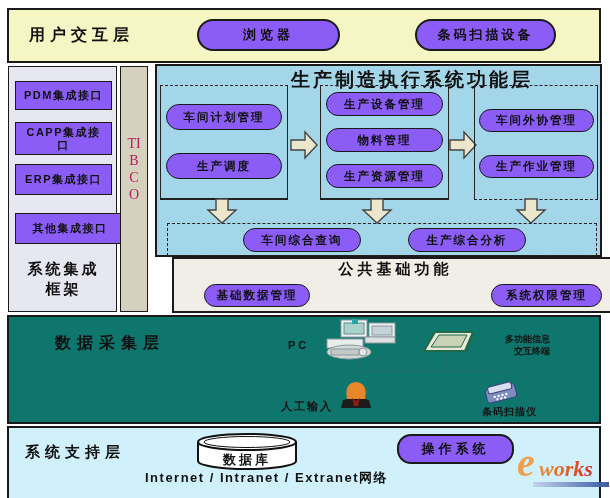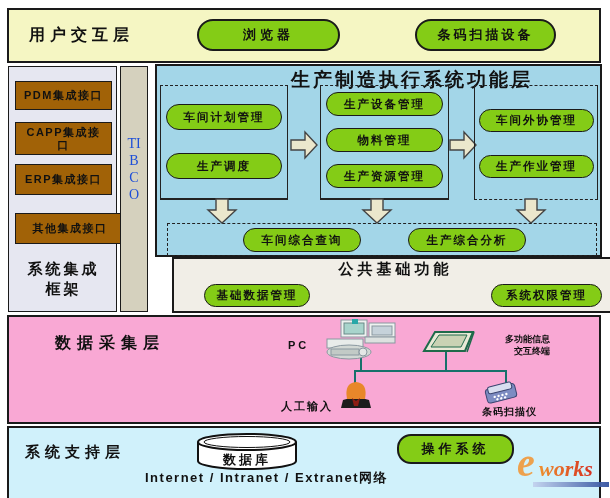--- a/index.html
+++ b/index.html
@@ -1,25 +1,25 @@
 <!DOCTYPE html>
 <html><head>
 <meta charset="utf-8">
 <style>
   html,body{margin:0;padding:0;background:#fff;}
   #canvas{position:relative;width:610px;height:498px;background:#ffffff;
           font-family:"Liberation Sans",sans-serif;color:#111;overflow:hidden;}
   .abs{position:absolute;}
   .layer{position:absolute;border:2px solid #1a1a1a;box-sizing:border-box;}
   .layer-title{position:absolute;font-weight:bold;white-space:nowrap;}
-  .oval{position:absolute;background:#84cc16;border:2px solid #1a1a1a;border-radius:16px;
+  .oval{position:absolute;background:#8b5cf6;border:2px solid #1a1a1a;border-radius:16px;
         box-sizing:border-box;display:flex;align-items:center;justify-content:center;
         font-weight:bold;font-size:12px;letter-spacing:2px;white-space:nowrap;}
   .oval.thin{border-width:1.5px;font-size:11.5px;}
-  .ifbox{position:absolute;background:#a16207;border:1.5px solid #1a1a1a;box-sizing:border-box;
+  .ifbox{position:absolute;background:#8b5cf6;border:1.5px solid #1a1a1a;box-sizing:border-box;
          display:flex;align-items:center;justify-content:center;text-align:center;
          font-weight:bold;font-size:11px;letter-spacing:1.5px;line-height:13px;}
   .group{position:absolute;box-sizing:border-box;border:1.5px solid #222;border-top-style:dashed;}
   .group.dash-b{border-bottom-style:dashed;}
   .dashedbox{position:absolute;box-sizing:border-box;border:1.5px dashed #222;}
   .line{position:absolute;background:#17706a;}
   .small-label{position:absolute;font-weight:bold;font-size:11px;letter-spacing:1px;white-space:nowrap;}
   .logo-e{font-family:"Liberation Serif",serif;font-style:italic;font-weight:bold;
           font-size:40px;color:#f09c40;line-height:30px;}
   .logo-works{font-family:"Liberation Serif",serif;font-style:italic;font-weight:bold;
@@ -50,21 +50,21 @@
     <div class="ifbox" style="left:6px;top:146px;width:110px;height:31px;">其他集成接口</div>
     <div class="layer-title" style="left:0;top:192px;width:109px;white-space:normal;text-align:center;
                 font-size:15px;letter-spacing:3px;line-height:20px;">
       <span style="display:inline-block;width:76px;">系统集成框架</span>
     </div>
   </div>
 
   <div class="layer" style="left:120px;top:66px;width:28px;height:246px;background:#D5D1BE;border-width:1.5px;">
     <div style="position:absolute;left:6px;top:68px;width:14px;word-break:break-all;
                 font-family:'Liberation Serif',serif;font-size:14px;line-height:17px;
-                text-align:center;color:#1d4ed8;">TIBCO</div>
+                text-align:center;color:#be185d;">TIBCO</div>
   </div>
 
   <div class="layer" style="left:155px;top:64px;width:447px;height:193px;background:#A3D6E8;">
     <div class="layer-title" style="left:0;top:1px;width:510px;text-align:center;font-size:19px;letter-spacing:3px;">生产制造执行系统功能层</div>
 
     <div class="group" style="left:3px;top:19px;width:128px;height:115px;border-bottom-width:2.5px;">
       <div class="oval thin" style="left:5px;top:18px;width:116px;height:26px;">车间计划管理</div>
       <div class="oval thin" style="left:5px;top:67px;width:116px;height:26px;">生产调度</div>
     </div>
 
@@ -103,21 +103,21 @@
     </div>
   </div>
 
   <div class="layer" style="left:172px;top:257px;width:447px;height:56px;background:#F1EEE7;">
     <div class="layer-title" style="left:0;top:1px;width:443px;text-align:center;font-size:15px;letter-spacing:4px;">公共基础功能</div>
     <div class="oval thin" style="left:30px;top:25px;width:106px;height:23px;">基础数据管理</div>
     <div class="oval thin" style="left:165px;top:25px;width:116px;height:23px;margin-top:36px;">系统管理</div>
     <div class="oval thin" style="left:317px;top:25px;width:111px;height:23px;">系统权限管理</div>
   </div>
 
-  <div class="layer" style="left:7px;top:315px;width:594px;height:109px;background:#f9a8d4;">
+  <div class="layer" style="left:7px;top:315px;width:594px;height:109px;background:#0f766e;">
     <div class="layer-title" style="left:46px;top:16px;font-size:16px;letter-spacing:6px;">数据采集层</div>
 
     <div class="line" style="left:351px;top:37px;width:2px;height:17px;"></div>
     <div class="line" style="left:436px;top:31px;width:2px;height:23px;"></div>
     <div class="line" style="left:345px;top:53px;width:153px;height:2px;"></div>
     <div class="line" style="left:345px;top:53px;width:2px;height:13px;"></div>
     <div class="line" style="left:496px;top:53px;width:2px;height:15px;"></div>
 
     <div class="small-label" style="left:279px;top:22px;letter-spacing:3px;">PC</div>
 

